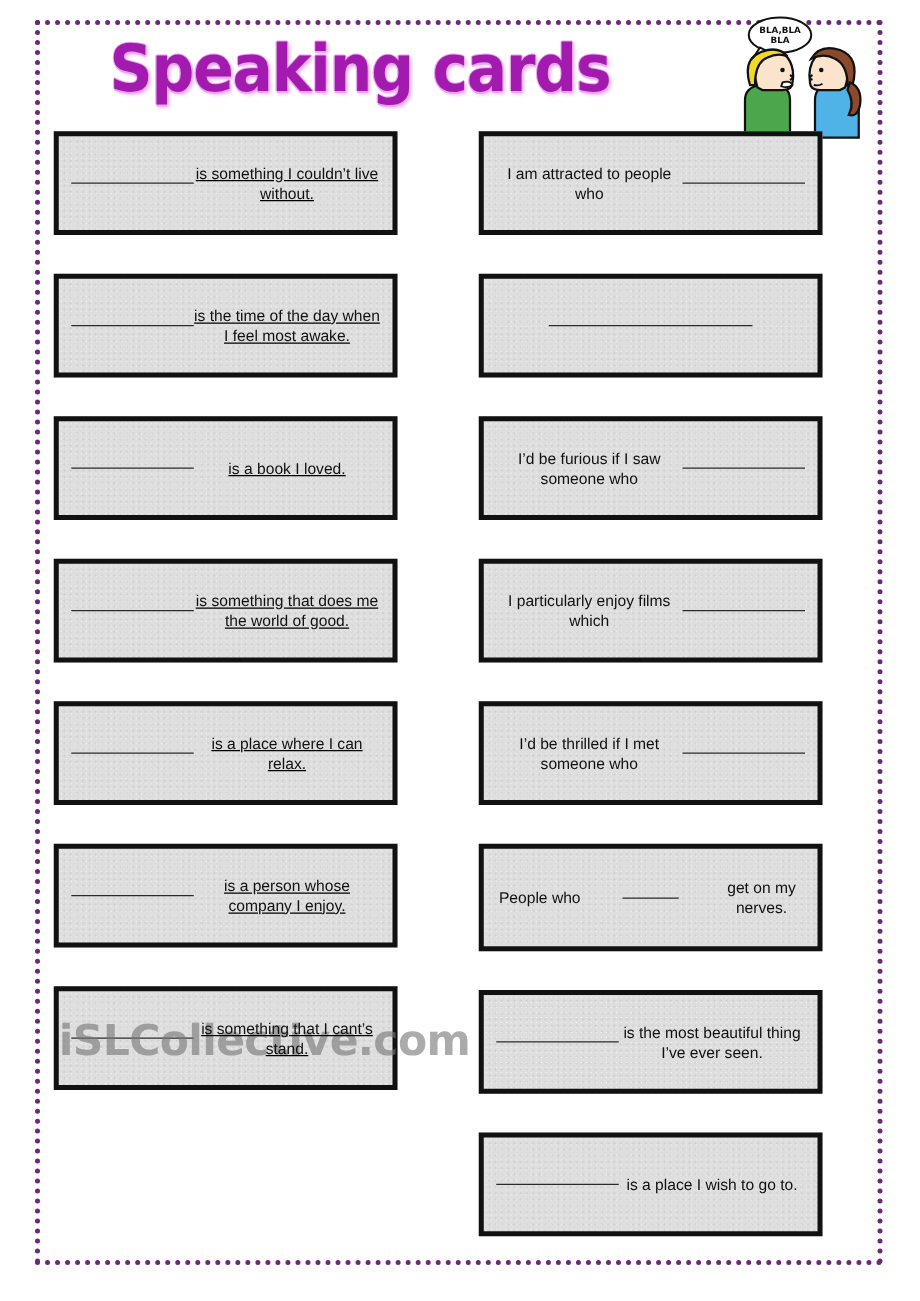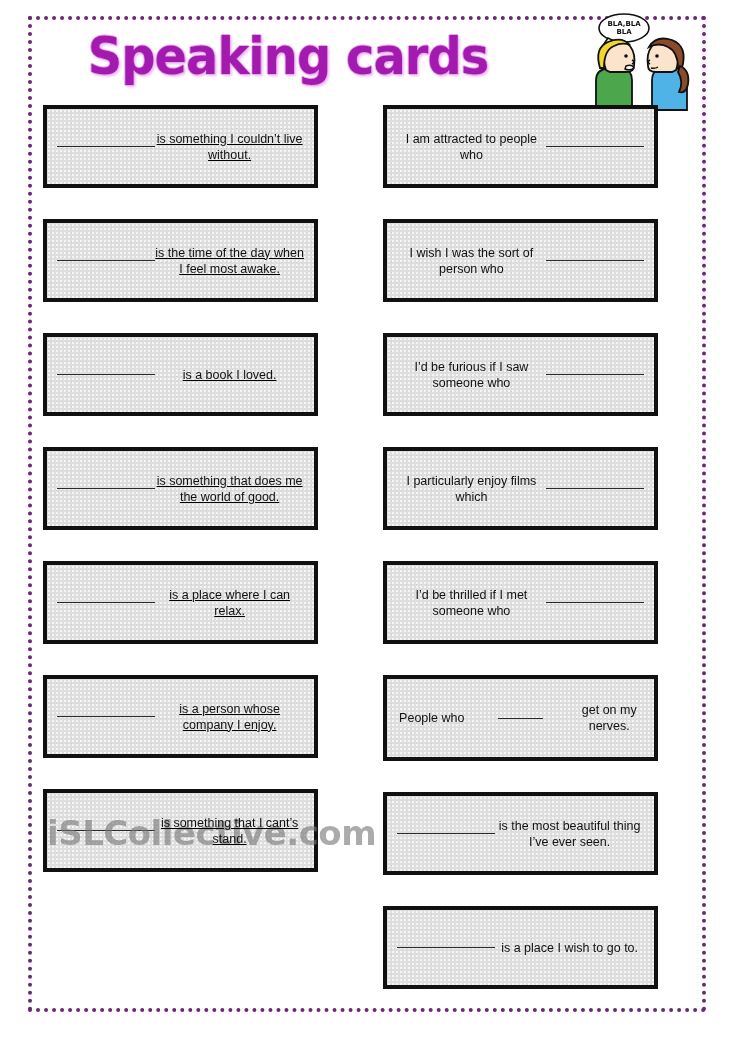--- a/index.html
+++ b/index.html
@@ -211,21 +211,20 @@
         <div class="blank-line"></div>
         <div class="card-text">is something that I cant’s stand.</div>
       </div>
     </div>
   <div class="column right">
       <div class="card">
         <div class="card-text">I am attracted to people who</div>
         <div class="blank-line"></div>
       </div>
       <div class="card">
-        <div class="card-text">I wish I was the sort of person who</div>
         <div class="blank-line"></div>
       </div>
       <div class="card">
         <div class="card-text">I’d be furious if I saw someone who</div>
         <div class="blank-line"></div>
       </div>
       <div class="card">
         <div class="card-text">I particularly enjoy films which</div>
         <div class="blank-line"></div>
       </div>

